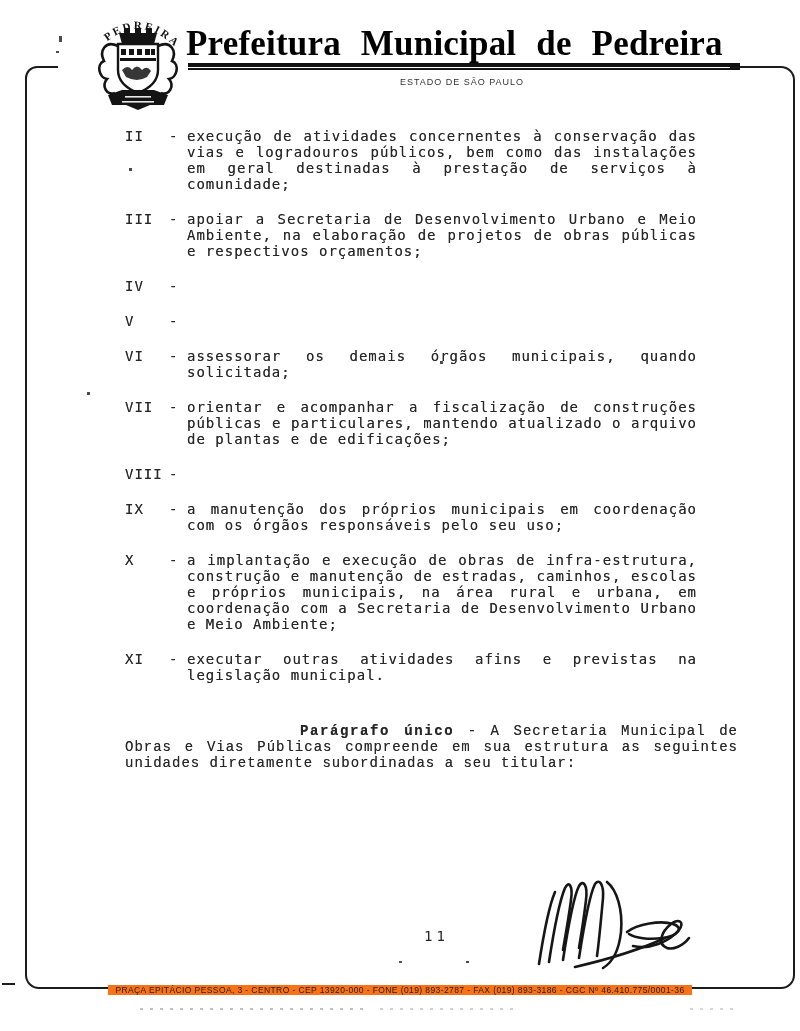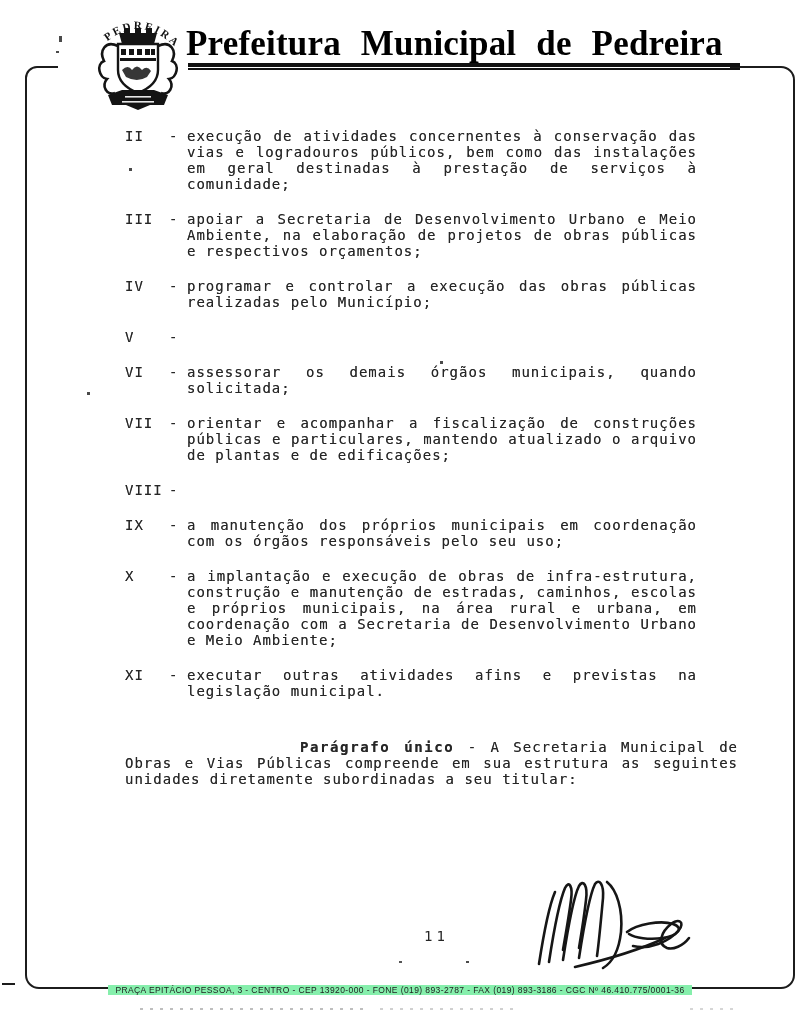--- a/index.html
+++ b/index.html
@@ -22,32 +22,32 @@
             font-family:"Liberation Sans",sans-serif;font-size:9px;letter-spacing:1px;color:#333;}
 
   
   .body{position:absolute;left:125px;top:128px;width:613px;
         font-size:14px;line-height:16px;letter-spacing:1px;
         text-shadow:0 0 0.5px rgba(50,50,50,0.65);}
   .item{display:flex;width:572px;margin-bottom:19px;}
   .num{width:44px;flex:0 0 44px;}
   .dash{width:18px;flex:0 0 18px;}
   .txt{flex:1;text-align:justify;}
-  .paragraph{margin-top:40px;width:613px;text-align:justify;text-indent:175px;}
+  .paragraph{margin-top:40px;width:613px;text-align:justify;text-indent:175px;font-family:Liberation Mono, monospace;}
   .paragraph b{font-weight:700;letter-spacing:1.6px;}
   .sub-items{margin-top:30px;margin-left:40px;}
   .sub-item{margin-bottom:23px;}
 
   
   .signature{position:absolute;left:515px;top:876px;width:190px;height:95px;}
   .page-number{position:absolute;left:424px;top:928px;font-size:14px;letter-spacing:4px;}
   .pn-dot{position:absolute;left:399px;top:961px;width:3px;height:2px;background:#555;}
 
   .footer-text{position:absolute;left:0;top:978px;width:800px;text-align:center;z-index:3;}
-  .footer-text span{display:inline-block;background:#86efac;padding:0 7px;
+  .footer-text span{display:inline-block;background:#f97316;padding:0 7px;
         font-family:"Liberation Sans",sans-serif;font-size:8.5px;letter-spacing:0.4px;color:#1d1d1d;}
   .outer-dash{position:absolute;left:2px;top:983px;width:13px;height:2px;background:#1c1c1c;}
 
   
   .speck{position:absolute;background:#4a4a4a;}
   .noise{position:absolute;height:2px;opacity:0.55;
          background:repeating-linear-gradient(90deg,#8a8a8a 0 3px,transparent 3px 10px);}
 </style>
 </head>
 <body>
@@ -75,39 +75,39 @@
     <path d="M30,60 q6,-6 10,0 q5,-7 10,0 q5,-5 9,1 l-4,6 q-10,6 -21,0 z" fill="#141414" opacity="0.85"></path>
     <path d="M26,36 C13,30 7,41 12,51 C4,54 7,68 15,69 C9,76 15,86 23,83" fill="none" stroke="#141414" stroke-width="2.6"></path>
     <path d="M66,36 C79,30 85,41 80,51 C88,54 85,68 77,69 C83,76 77,86 69,83" fill="none" stroke="#141414" stroke-width="2.6"></path>
     <path d="M16,85 L30,80 H62 L76,85 L72,95 H58 L46,100 L34,95 H20 Z" fill="#141414"></path>
     <rect x="33" y="86" width="26" height="1.6" fill="#fff" opacity="0.9"></rect>
     <rect x="30" y="91" width="32" height="1.6" fill="#fff" opacity="0.9"></rect>
   </svg>
 
   <div class="title">Prefeitura Municipal de Pedreira</div>
   <div class="rule"></div>
+  <div class="subtitle">ESTADO DE SÃO PAULO</div>
 
   <div class="body">
 
     <div class="item">
       <span class="num">II</span>
       <span class="dash">-</span>
       <span class="txt">execução de atividades concernentes à conservação das vias e logradouros públicos, bem como das instalações em geral destinadas à prestação de serviços à comunidade;</span>
     </div>
 
     <div class="item">
       <span class="num">III</span>
       <span class="dash">-</span>
       <span class="txt">apoiar a Secretaria de Desenvolvimento Urbano e Meio Ambiente, na elaboração de projetos de obras públicas e respectivos orçamentos;</span>
     </div>
 
     <div class="item">
       <span class="num">IV</span>
       <span class="dash">-</span>
-      <span class="txt">programar e controlar a execução das obras públicas realizadas pelo Município;</span>
     </div>
 
     <div class="item">
       <span class="num">V</span>
       <span class="dash">-</span>
     </div>
 
     <div class="item">
       <span class="num">VI</span>
       <span class="dash">-</span>

